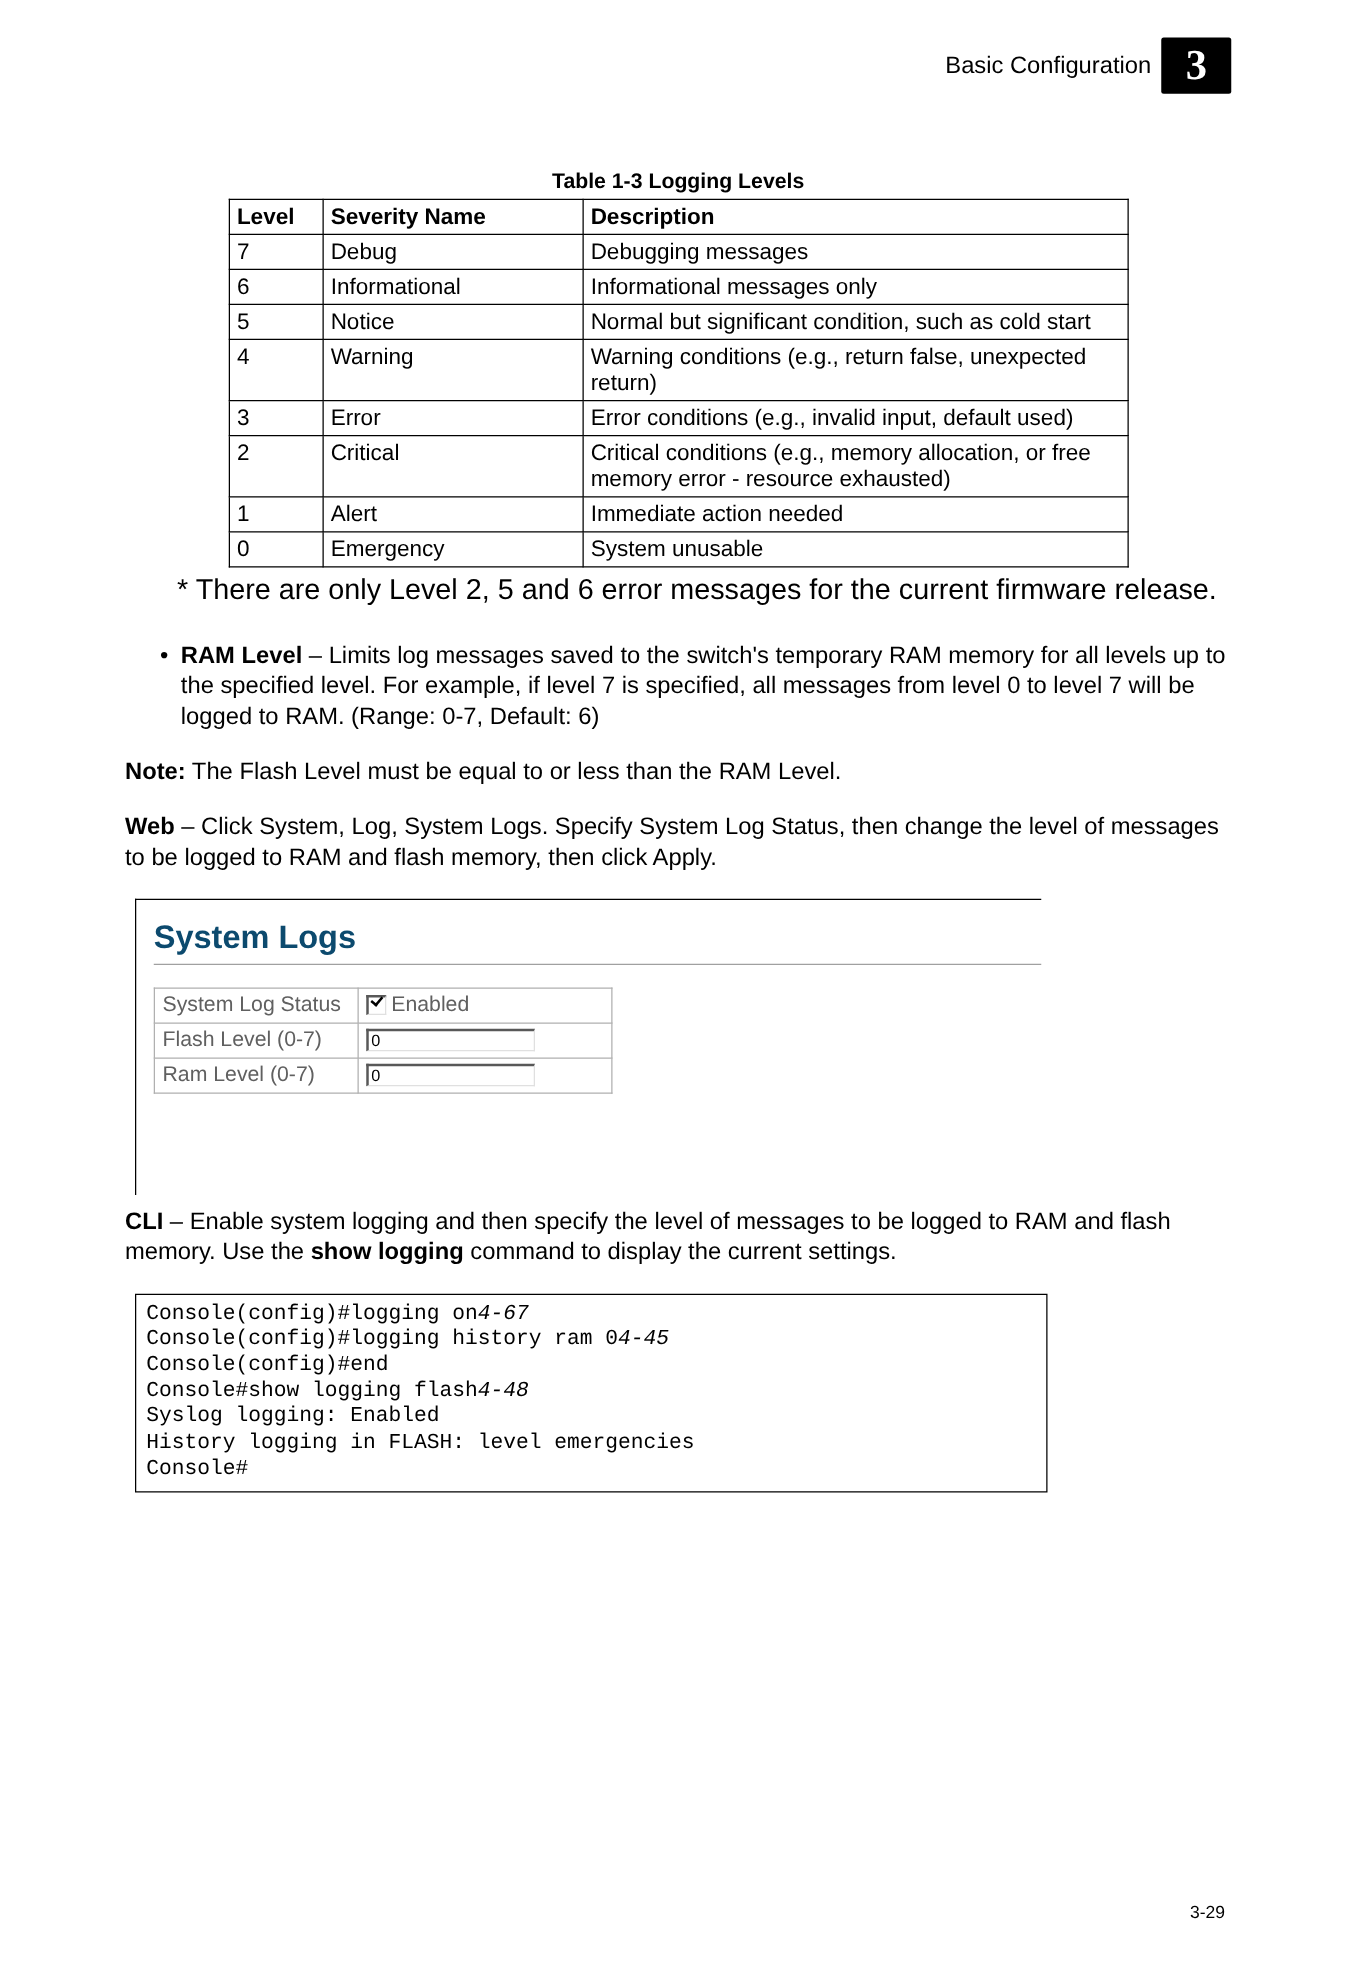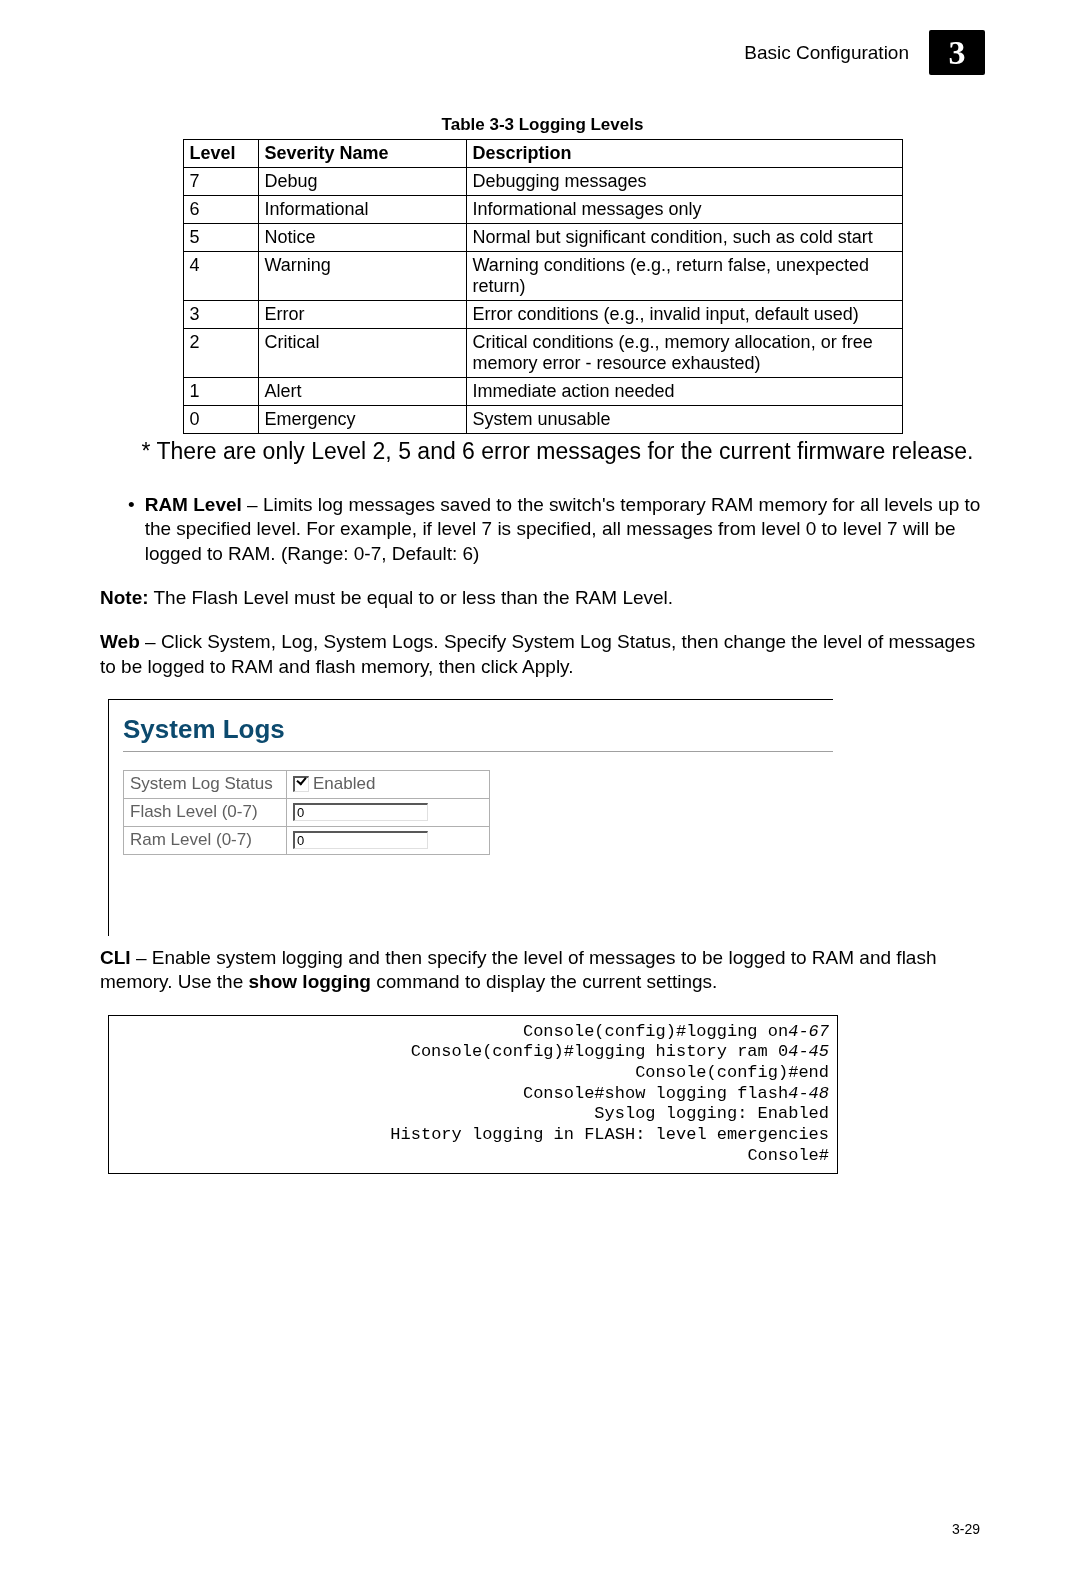--- a/index.html
+++ b/index.html
@@ -14,22 +14,22 @@
     width: 1080px;
     height: 1570px;
     padding: 30px 95px 0 100px;
     box-sizing: border-box;
     position: relative;
   }
   .header {
     display: flex;
     justify-content: flex-end;
     align-items: center;
-    gap: 20px;
-    margin-bottom: 40px;
+    gap: 8px;
+    margin-bottom: 60px;
   }
   .chapter-badge {
     width: 56px;
     height: 45px;
     background: #000;
     display: flex;
     align-items: center;
     justify-content: center;
     color: #fff;
     font-weight: 900;
@@ -157,40 +157,40 @@
   .codeblock {
     border: 1.5px solid #000;
     font-family: 'Courier New', monospace;
     font-size: 17px;
     line-height: 1.22;
     padding: 6px 8px 6px 8px;
     margin: 0 2px 0 8px;
     width: 730px;
     box-sizing: border-box;
   }
-  .codeblock .code-line { white-space: pre; display: flex; justify-content: flex-end; }
+  .codeblock .code-line { white-space: pre; display: flex; justify-content: flex-start; }
   .codeblock .ref { font-style: italic; }
   .page-num {
     position: absolute;
     right: 100px;
     bottom: 33px;
     font-size: 14px;
   }
 </style>
 </head>
 <body>
 
 <div class="page">
 
   <div class="header">
     <span>Basic Configuration</span>
     <span class="chapter-badge">3</span>
   </div>
 
-  <div class="table-caption">Table 3-3  Logging Levels</div>
+  <div class="table-caption">Table 1-3  Logging Levels</div>
 
   <table class="logging">
     <thead>
       <tr>
         <th class="c-level">Level</th>
         <th class="c-name">Severity Name</th>
         <th>Description</th>
       </tr>
     </thead>
     <tbody id="log-tbody">

